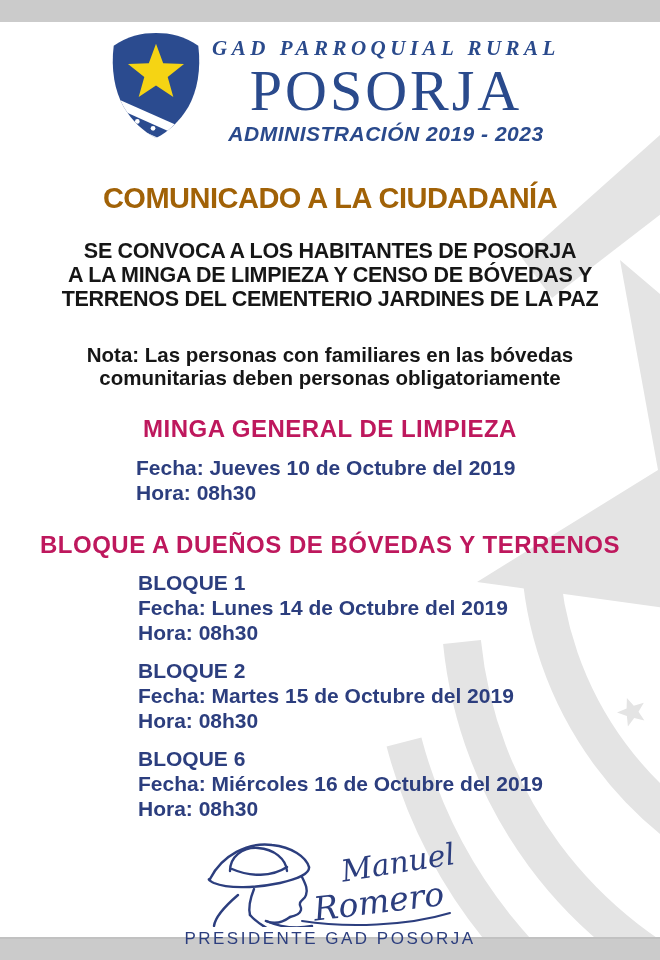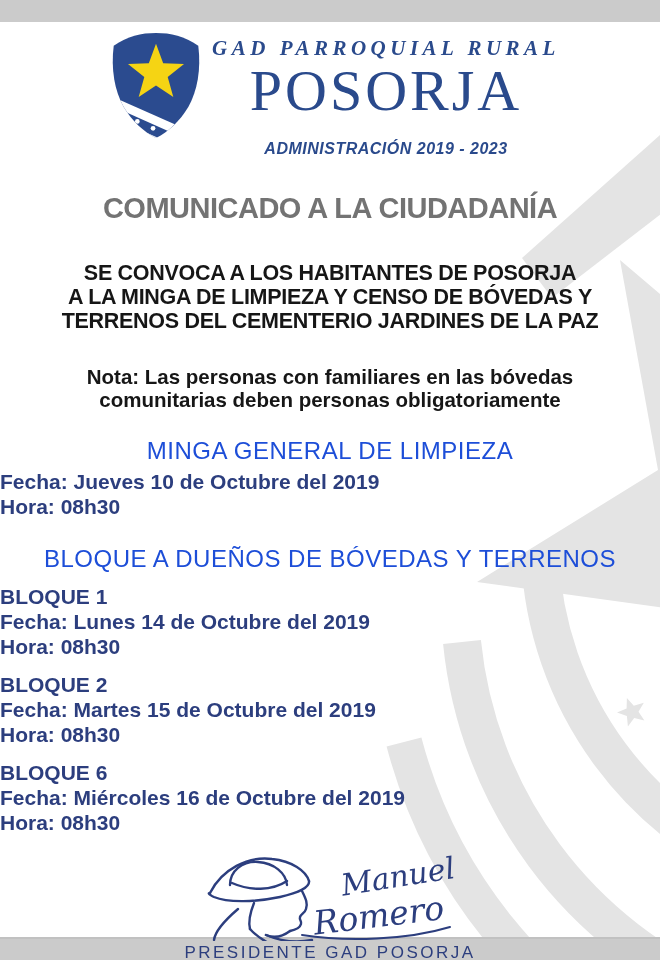--- a/index.html
+++ b/index.html
@@ -22,51 +22,51 @@
   .org-line {
     font-family: "Liberation Serif", serif; font-style: italic; font-weight: bold;
     font-size: 21px; letter-spacing: 4.5px; color: #2a4a8c; white-space: nowrap;
   }
   .org-name {
     font-family: "Liberation Serif", serif; font-weight: normal;
     font-size: 58px; letter-spacing: 3px; line-height: 1.02; color: #2a4a8c; white-space: nowrap;
   }
   .admin-line {
     font-weight: bold; font-style: italic;
-    font-size: 16px; letter-spacing: 0.5px; color: #2a4a8c; white-space: nowrap; margin-top: 20px;
+    font-size: 21px; letter-spacing: 0.5px; color: #2a4a8c; white-space: nowrap; margin-top: 2px;
   }
 
   
   .headline {
     margin-top: 34px; text-align: center;
-    font-size: 29px; font-weight: bold; letter-spacing: -0.5px; color: #737373;
+    font-size: 29px; font-weight: bold; letter-spacing: -0.5px; color: #a16207;
   }
-  .convocatoria { margin-top: 36px; text-align: center; }
+  .convocatoria { margin-top: 24px; text-align: center; }
   .convocatoria div {
     font-size: 21.5px; font-weight: bold; letter-spacing: -0.3px;
     line-height: 24px; color: #161616; white-space: nowrap;
   }
   .nota { margin-top: 32px; text-align: center; }
   .nota div {
     font-size: 20.5px; font-weight: bold; line-height: 23px; color: #161616; white-space: nowrap;
   }
 
   
   .section-title {
-    text-align: center; font-size: 24px; font-weight: normal;
-    letter-spacing: 0.5px; color: #1d4ed8; white-space: nowrap;
+    text-align: center; font-size: 24px; font-weight: bold;
+    letter-spacing: 0.5px; color: #be185d; white-space: nowrap;
   }
   .minga-title { margin-top: 26px; }
   .censo-title { margin-top: 26px; }
-  .sched { margin-top: 4px; }
+  .sched { padding-left: 136px; margin-top: 12px; }
   .sched div {
     font-size: 21px; font-weight: bold; color: #2c3e7e;
     line-height: 25px; white-space: nowrap;
   }
-  .bloque { margin-top: 13px; }
+  .bloque { padding-left: 138px; margin-top: 13px; }
   .bloque div {
     font-size: 21px; font-weight: bold; color: #2c3e7e;
     line-height: 25px; white-space: nowrap;
   }
   .bloque-first { margin-top: 11px; }
 
   
   .signature-wrap { margin-top: 12px; display: flex; justify-content: center; }
   .footer-title {
     margin-top: 2px; text-align: center;

